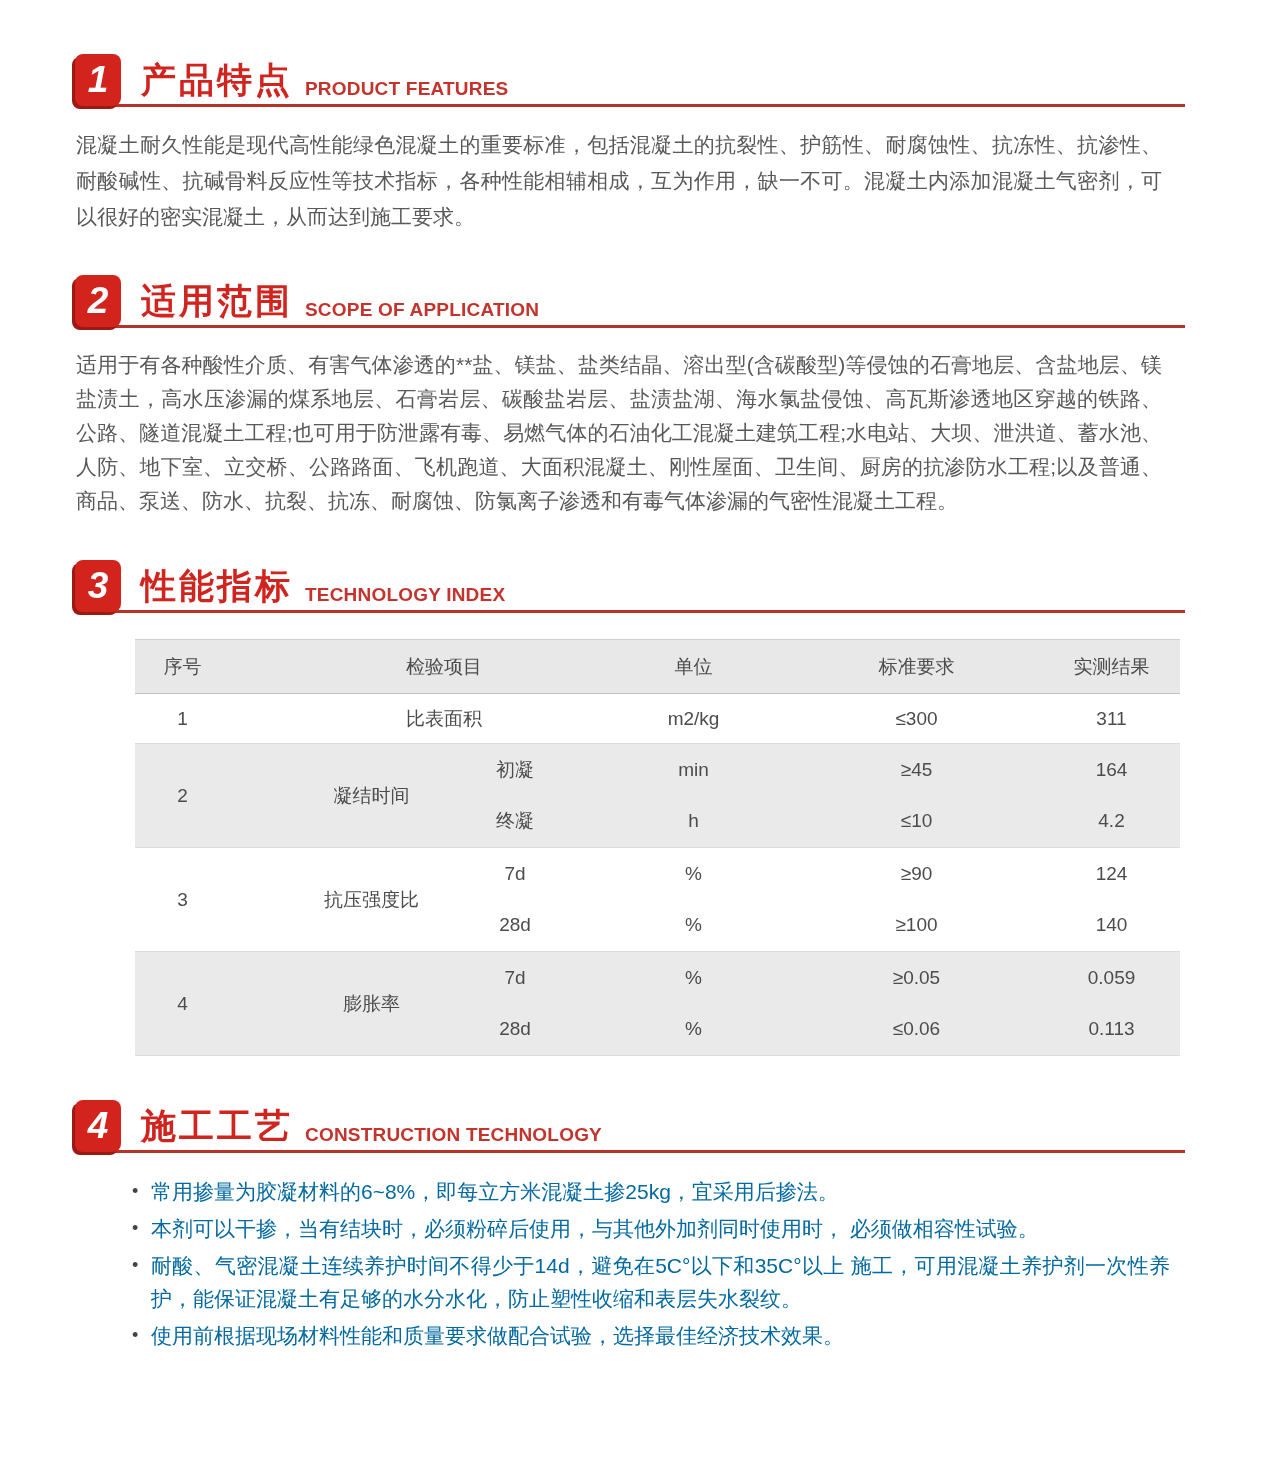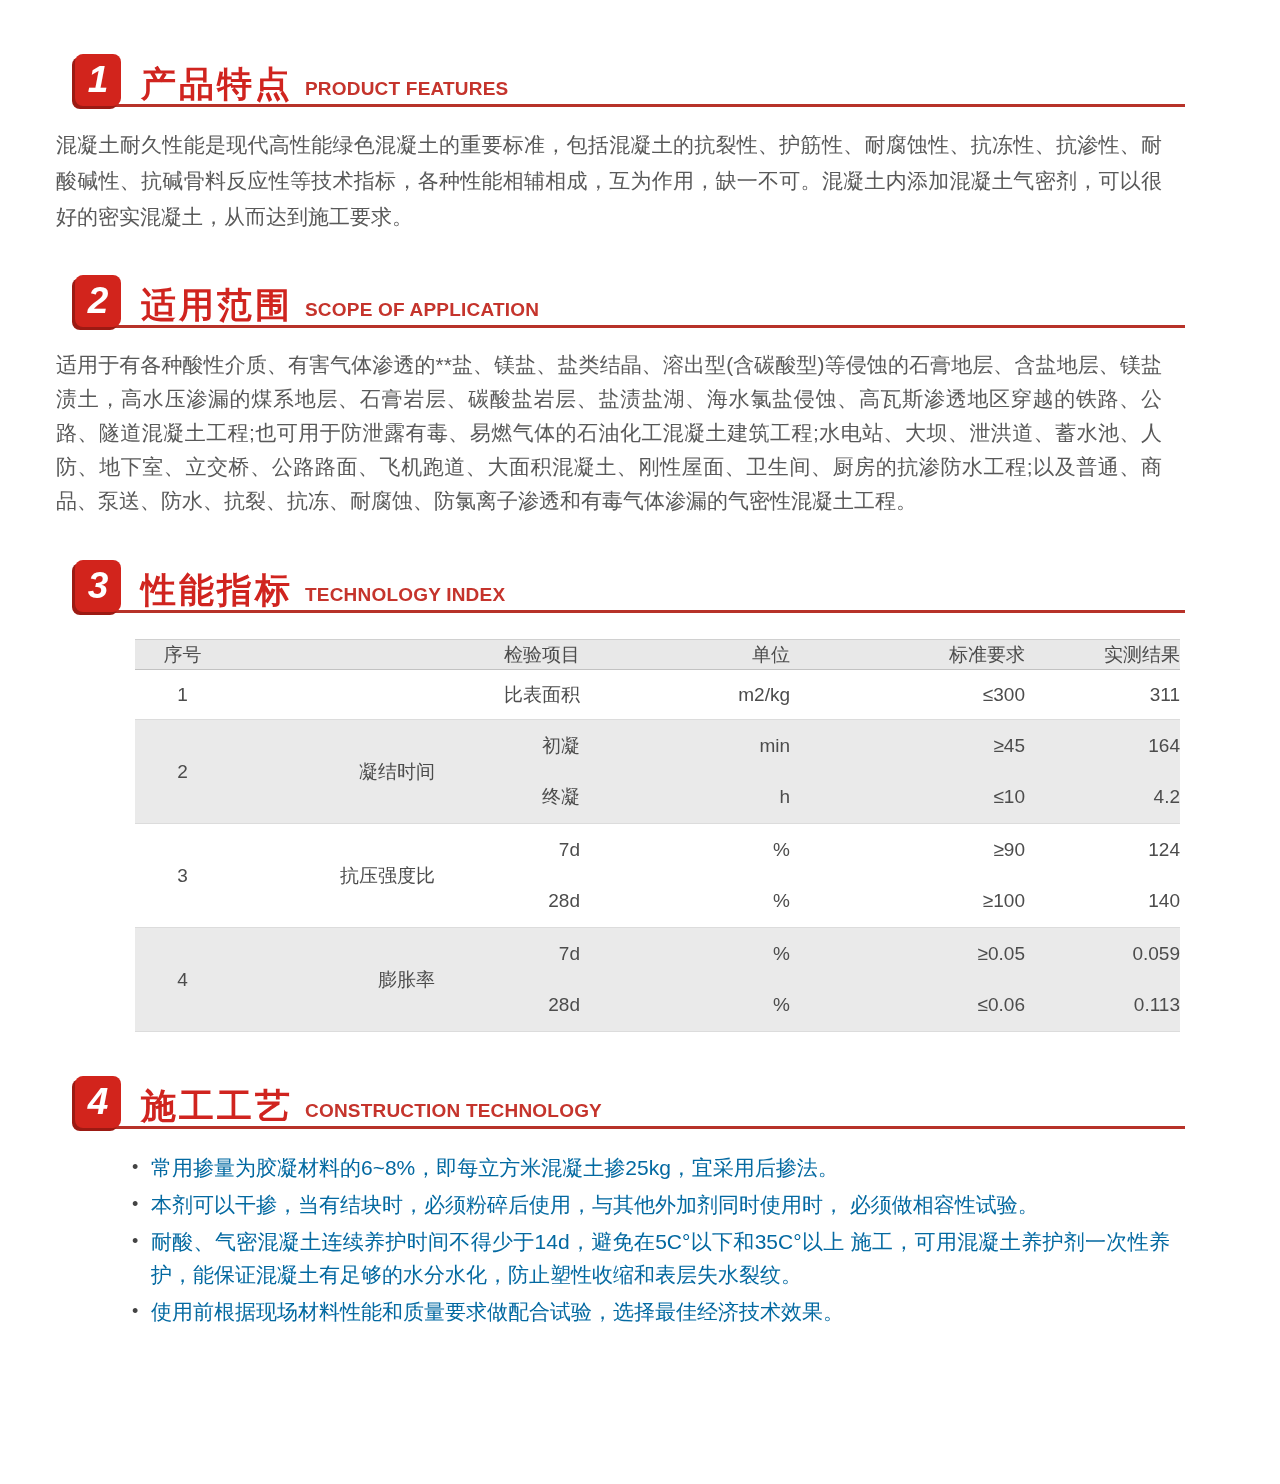--- a/index.html
+++ b/index.html
@@ -22,30 +22,30 @@
   .badge {
     width:46px; height:52px; flex:0 0 46px;
     background:#d2241c; border-radius:8px;
     color:#ffffff; font-weight:bold; font-style:italic;
     font-size:37px; line-height:52px; text-align:center;
     box-shadow:-3px 3px 0 #9c1a13;
     position:relative; top:2px;
   }
   .title-cn {
     color:#d0241f; font-size:35px; font-weight:bold;
-    letter-spacing:3px; margin:0 0 3px 20px; line-height:1;
+    letter-spacing:3px; margin:0 0 3px 20px; line-height:1;font-family:Liberation Mono, monospace;
   }
   .title-en {
     color:#c5342c; font-size:19px; font-weight:bold;
     margin:0 0 6px 12px; line-height:1; letter-spacing:0.2px;
   }
 
   
   .para {
-    margin:20px 118px 0 56px;
+    margin:20px 118px 0 76px;
     font-size:21px; line-height:34px;
     color:#595959; text-align:justify;
   }
   .sec1 .para { line-height:36px; }
 
   .bullets { margin:22px 110px 0 130px; list-style:none; }
   .bullets li {
     position:relative; padding-left:21px;
     font-size:21px; line-height:33px; color:#0369a1;
     margin-bottom:4px; text-align:justify;
@@ -67,23 +67,23 @@
     border-collapse:collapse;
     font-size:19px; color:#4c4c4c;
   }
   table.perf col.c1 { width:125px; }
   table.perf col.c2 { width:175px; }
   table.perf col.c3 { width:145px; }
   table.perf col.c4 { width:210px; }
   table.perf col.c5 { width:235px; }
   table.perf col.c6 { width:155px; }
   table.perf th, table.perf td {
-    font-weight:normal; text-align:right; vertical-align:middle;
-  }
-  table.perf thead tr { height:30px; background:#e8e8e8; }
+    font-weight:normal; text-align:center; vertical-align:middle;
+  }
+  table.perf thead tr { height:54px; background:#e8e8e8; }
   table.perf thead { border-top:1px solid #d0d0d0; border-bottom:1px solid #c2c2c2; }
   table.perf tbody.g-white { background:#ffffff; }
   table.perf tbody.g-gray { background:#eaeaea; }
   table.perf tbody { border-bottom:1px solid #dcdcdc; }
   table.perf tbody tr { height:52px; }
   table.perf tbody.first tr { height:50px; }
   .cell-no   { text-align:center !important; padding-right:30px; }
   .cell-item { padding-left:48px; }
   .cell-sub  { padding-left:15px; }
   .cell-unit { padding-left:17px; }

